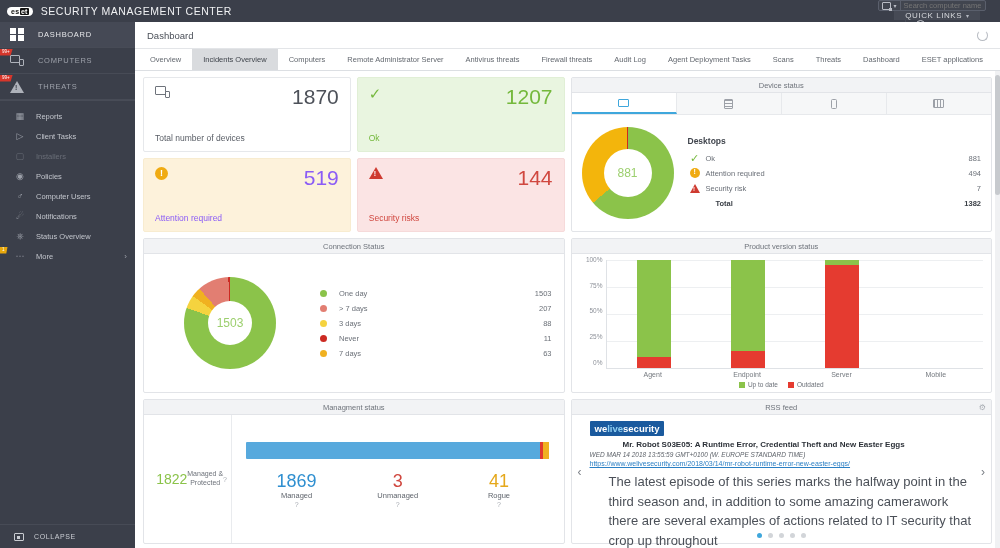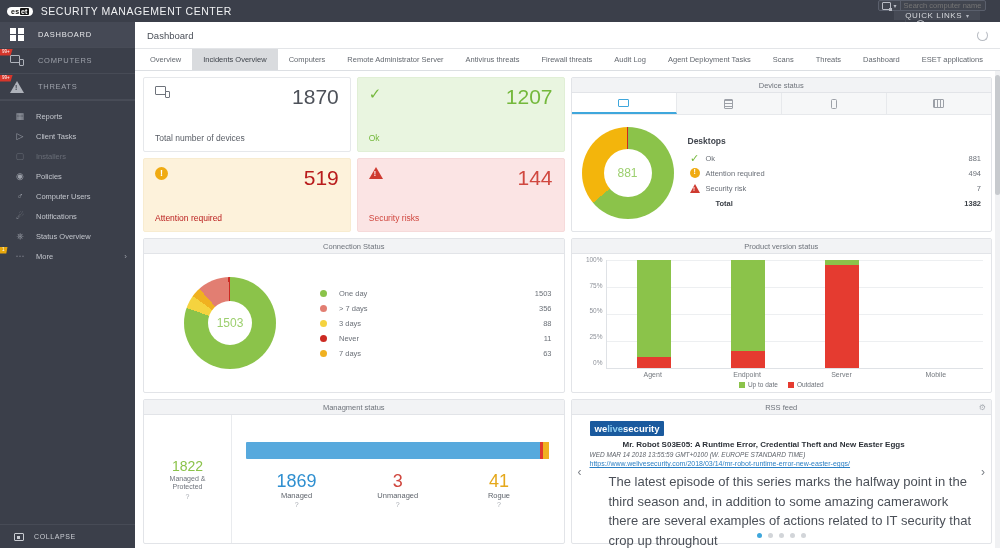--- a/index.html
+++ b/index.html
@@ -146,21 +146,21 @@
   }
   .kpi .row1 { display: flex; align-items: flex-start; justify-content: space-between; }
   .kpi .num { font-size: 21px; font-weight: 300; line-height: 1; }
   .kpi .lab { font-size: 8.5px; }
   .kpi.white { background: #fff; }
   .kpi.white .num { color: #4d5159; }
   .kpi.white .lab { color: #585d65; }
   .kpi.green { background: #e9f5e0; border-color: #e1efd6; }
   .kpi.green .num, .kpi.green .lab { color: #74b83c; }
   .kpi.amber { background: #fdf2db; border-color: #f8ecd0; }
-  .kpi.amber .num, .kpi.amber .lab { color: #b91c1c; }
+  .kpi.amber .num, .kpi.amber .lab { color: #8b5cf6; }
   .kpi.red { background: #fbe4e4; border-color: #f6dada; }
   .kpi.red .num, .kpi.red .lab { color: #d0473f; }
   .dev-ico { position: relative; width: 15px; height: 12px; }
   .dev-ico .m { position: absolute; left: 0; top: 0; width: 11px; height: 9px; border: 1.3px solid #6e737b; border-radius: 1px; }
   .dev-ico .l { position: absolute; right: 0; bottom: 0; width: 5px; height: 7px; border: 1.3px solid #6e737b; border-radius: 1px; background: #fff; }
   .check { font-size: 15px; color: #74b83c; line-height: 1; }
   .bang { width: 13px; height: 13px; border-radius: 50%; background: #f0ab12; position: relative; }
   .bang::after { content:"!"; position:absolute; left:5px; top:1px; font-size:9px; color:#fff; font-weight:bold; line-height:1.2; }
   .tri { width: 0; height: 0; border-left: 7px solid transparent; border-right: 7px solid transparent; border-bottom: 12px solid #ce3a30; position: relative; }
   .tri::after { content:"!"; position:absolute; left:-2px; top:3px; font-size:7px; color:#fff; font-weight:bold; }
@@ -243,21 +243,21 @@
   .x-labels { display: flex; padding-left: 26px; margin-top: 2px; }
   .x-labels span { flex: 1; text-align: center; font-size: 7px; color: #74797f; }
   .chart-legend { display: flex; justify-content: center; gap: 10px; margin-top: 3px; }
   .chart-legend .le { display: flex; align-items: center; font-size: 6.5px; color: #6b7078; }
   .chart-legend .sw { width: 6px; height: 6px; margin-right: 3px; }
 
   
   .mg-body { display: flex; padding: 0; }
   .mg-left {
     width: 88px; flex: 0 0 88px; border-right: 1px solid #e9ebee;
-    display: flex; flex-direction: column; align-items: center; justify-content: center; padding: 4px;
+    display: flex; flex-direction: row; align-items: center; justify-content: flex-end; padding: 4px;
   }
   .mg-left .n { font-size: 14px; color: #8bc34a; line-height: 1.2; }
   .mg-left .t { font-size: 7px; color: #6e737b; text-align: center; line-height: 1.25; }
   .mg-right { flex: 1; display: flex; flex-direction: column; justify-content: center; padding: 6px 14px 14px 14px; }
   .mg-bar { height: 17px; display: flex; border-radius: 1px; overflow: hidden; margin-bottom: 13px; }
   .mg-stats { display: flex; }
   .mg-stat { flex: 1; text-align: center; }
   .mg-stat .n { font-size: 18px; line-height: 1.1; }
   .mg-stat .t { font-size: 7.5px; color: #5f646c; }
   .qmark { font-size: 7px; color: #a7abb2; display: block; margin-top: 1px; }
@@ -531,21 +531,21 @@
             </div>
             <div class="conn-legend">
               <div class="crow">
                 <span class="dot" style="background:#8bc34a"></span>
                 <span class="ct">One day</span>
                 <span class="cv">1503</span>
               </div>
               <div class="crow">
                 <span class="dot" style="background:#e27e72"></span>
                 <span class="ct">&gt; 7 days</span>
-                <span class="cv">356</span>
+                <span class="cv">207</span>
               </div>
               <div class="crow">
                 <span class="dot" style="background:#f5d33f"></span>
                 <span class="ct">3 days</span>
                 <span class="cv">88</span>
               </div>
               <div class="crow">
                 <span class="dot" style="background:#cc2a22"></span>
                 <span class="ct">Never</span>
                 <span class="cv">11</span>

